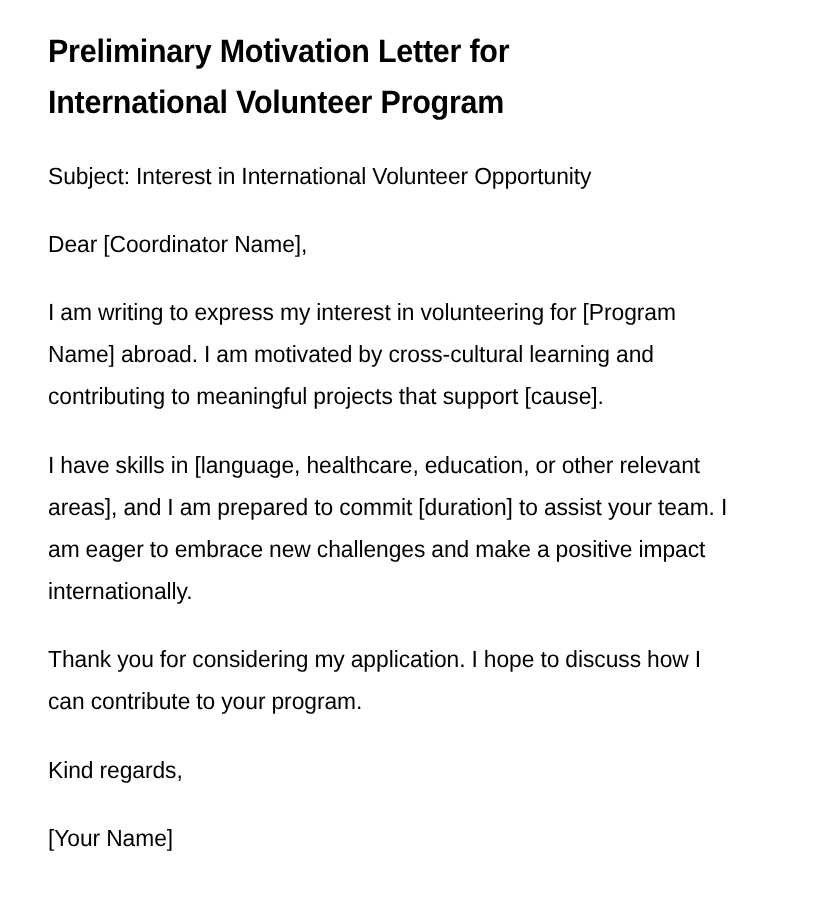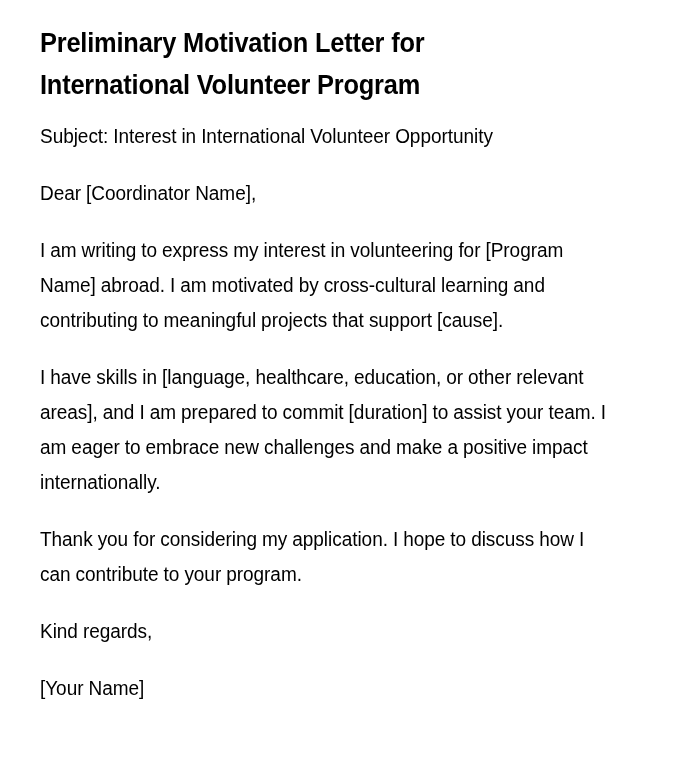--- a/index.html
+++ b/index.html
@@ -28,21 +28,21 @@
     font-size: 27px;
     font-weight: bold;
     line-height: 42px;
     letter-spacing: -0.2px;
     color: #000000;
     max-width: 575px;
     transform: scaleX(0.94);
     transform-origin: left top;
   }
   .body-block {
-    margin-top: 13px;
+    margin-top: 24px;
     max-width: 592px;
   }
   .para {
     margin: 0 0 22px 0;
     padding: 0;
     font-size: 19.5px;
     line-height: 35px;
     font-weight: normal;
     color: #000000;
     letter-spacing: -0.05px;

